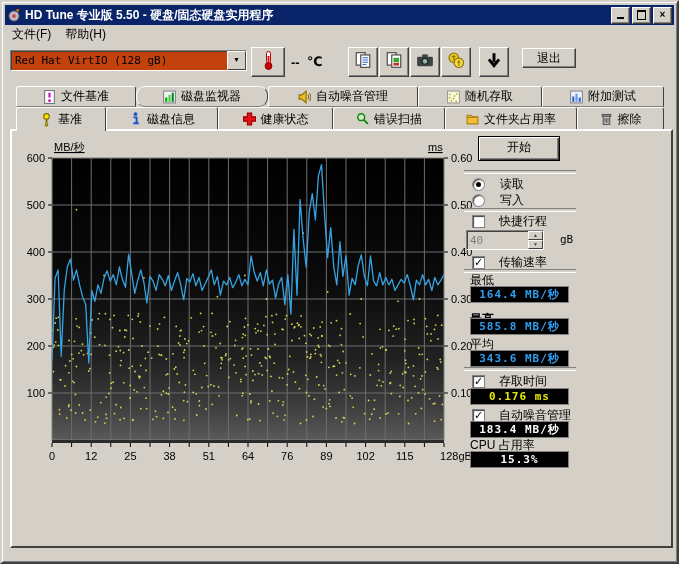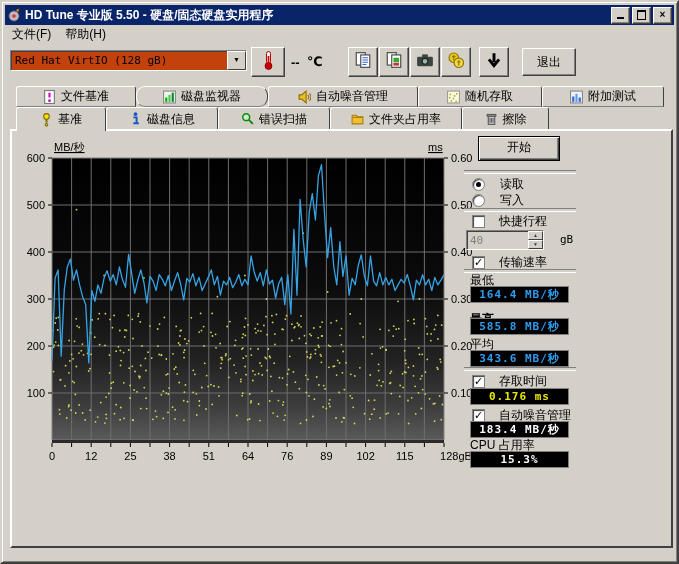--- a/index.html
+++ b/index.html
@@ -24,21 +24,21 @@
          border:1px solid;border-color:#808080 #fff #fff #808080;box-shadow:inset 1px 1px 0 #404040;
          display:flex;align-items:center;box-sizing:border-box;}
   .combo-text{flex:1;font-family:"DejaVu Sans Mono","Liberation Mono",monospace;font-size:11px;padding-left:4px;white-space:nowrap;overflow:hidden;}
   .combo-btn{width:17px;height:17px;background:#d4d0c8;border:1px solid;border-color:#fff #404040 #404040 #fff;
              font-size:7px;text-align:center;line-height:16px;color:#000;}
   .tbtn{position:absolute;background:#d4d0c8;border:1px solid;border-color:#fff #404040 #404040 #fff;
         box-shadow:inset -1px -1px 0 #808080, inset 1px 1px 0 #d4d0c8;
         display:flex;align-items:center;justify-content:center;box-sizing:border-box;}
   #temp-value{position:absolute;left:289px;top:53px;font-size:13px;font-weight:bold;}
   #temp-unit{position:absolute;left:305px;top:52px;font-size:13px;font-weight:bold;}
-  #exit-btn{left:520px;top:46px;width:54px;height:28px;font-size:12px;}
+  #exit-btn{left:520px;top:46px;width:54px;height:20px;font-size:12px;}
   
   .tabrow{position:absolute;left:14px;display:flex;}
   #tabrow1{top:84px;height:21px;}
   #tabrow2{top:105px;height:23px;}
   .tab{height:100%;box-sizing:border-box;background:#d4d0c8;border:1px solid;
        border-color:#fff #404040 #808080 #fff;border-radius:3px 3px 0 0;
        display:flex;align-items:center;justify-content:center;gap:5px;font-size:12px;white-space:nowrap;}
   #tabrow2 .tab{border-bottom:none;}
   .tab.active{border-color:#fff #404040 transparent #fff;position:relative;z-index:5;height:24px;}
   .tab .ticon{width:13px;height:14px;display:inline-block;}
@@ -214,20 +214,26 @@
             <circle cx="6" cy="11" r="1.2" fill="#ffe000" stroke="#7a6a00"></circle>
           </svg></span>
         <span>基准</span>
       </div>
       <div class="tab" style="width: 112px;">
         <span class="ticon"><svg width="13" height="14" viewBox="0 0 12 13">
             <circle cx="6" cy="2" r="1.7" fill="#1656c8"></circle>
             <path d="M4 5h3v5.5M4 10.5h5" stroke="#1656c8" stroke-width="1.8" fill="none"></path>
           </svg></span>
         <span>磁盘信息</span>
+      </div>
+      <div class="tab" style="width: 115px;">
+        <span class="ticon"><svg width="13" height="14" viewBox="0 0 12 13">
+            <path d="M4 1h4v3.5h3.5v4H8V12H4V8.5H0.5v-4H4z" fill="#e81010" stroke="#8f0000"></path>
+          </svg></span>
+        <span>健康状态</span>
       </div>
       <div class="tab" style="width: 112px;">
         <span class="ticon"><svg width="13" height="14" viewBox="0 0 12 13">
             <circle cx="4.8" cy="4.8" r="3.2" fill="#cfead0" stroke="#0a8a0a" stroke-width="1.4"></circle>
             <path d="M7.3 7.3L11 11" stroke="#0a8a0a" stroke-width="1.8"></path>
           </svg></span>
         <span>错误扫描</span>
       </div>
       <div class="tab" style="width: 132px;">
         <span class="ticon"><svg width="13" height="14" viewBox="0 0 12 13">

